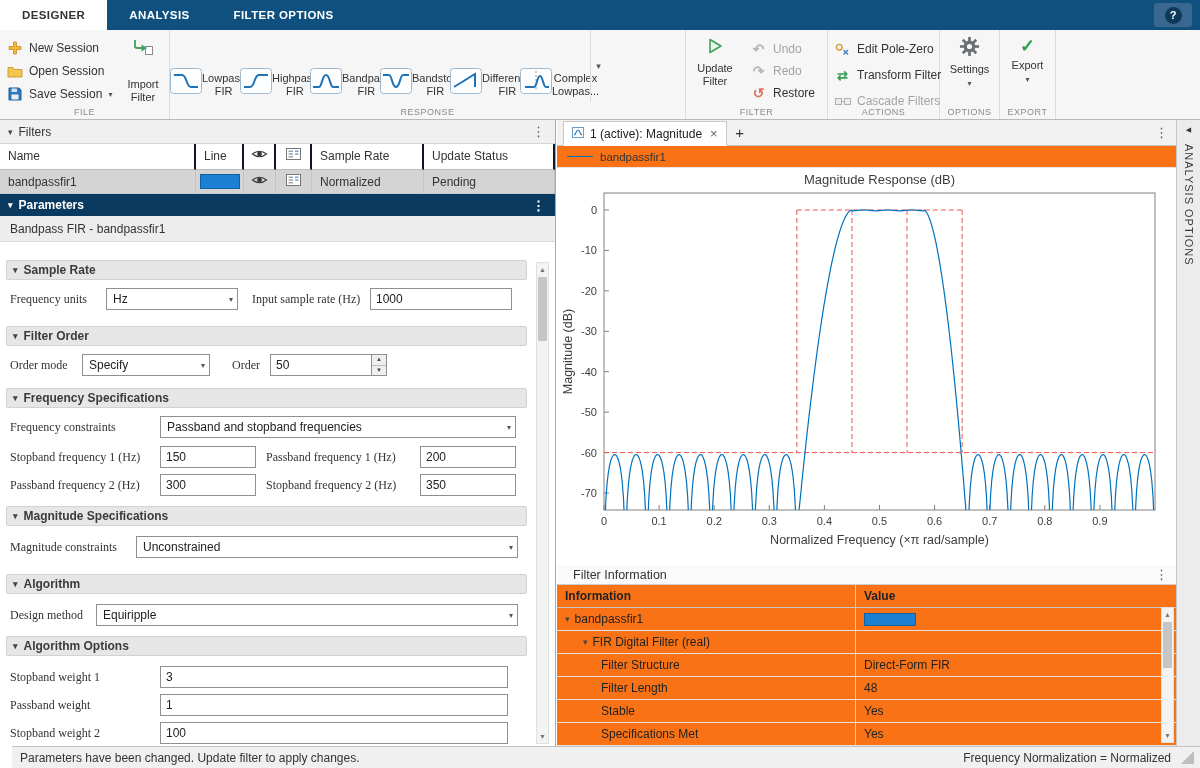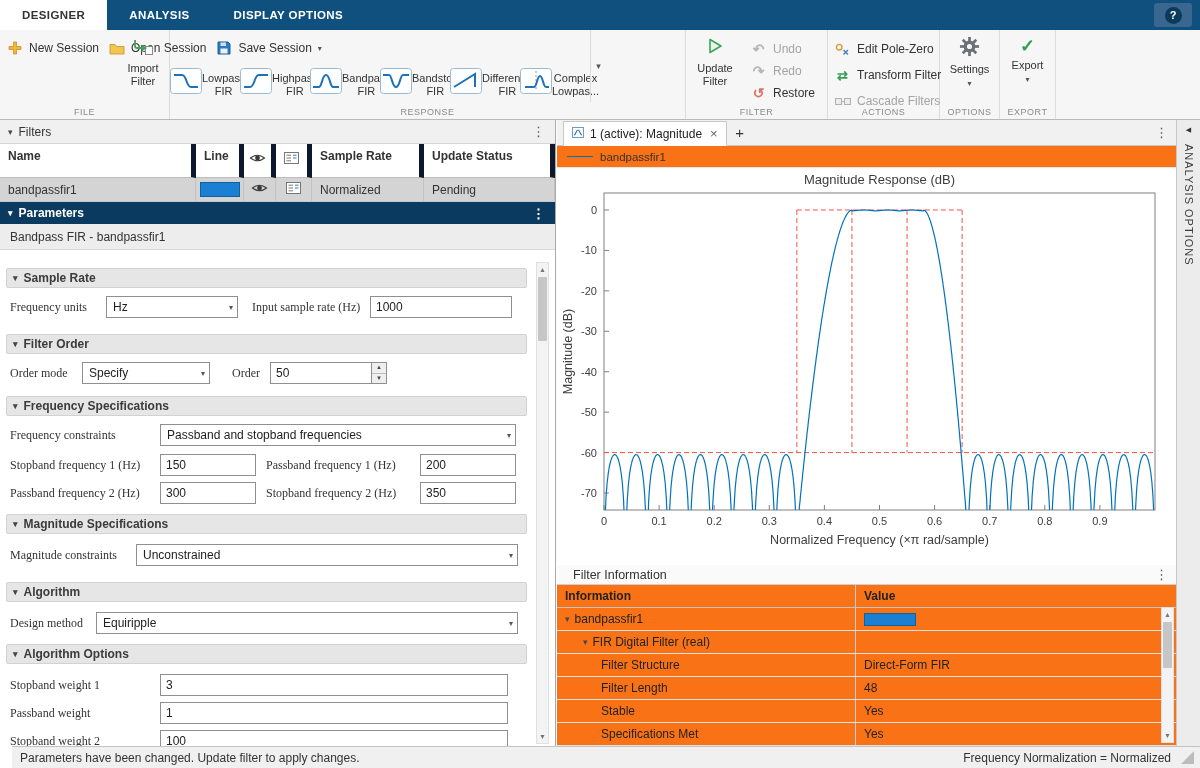--- a/index.html
+++ b/index.html
@@ -16,21 +16,21 @@
   
   .ribbon{position:absolute;top:30px;left:0;right:0;height:90px;background:#f6f6f6;border-bottom:1px solid #b9b9b9;display:flex;}
   .rsec{position:relative;border-right:1px solid #dcdcdc;height:100%;}
   .rsec-fill{flex:1;}
   .seclabel{position:absolute;bottom:2px;left:0;right:0;text-align:center;font-size:9px;color:#8b8b8b;letter-spacing:.5px;}
   .sbtn{height:20px;display:flex;align-items:center;gap:6px;padding-left:6px;font-size:12px;color:#333;white-space:nowrap;}
   .sbtn .ic{width:17px;display:flex;justify-content:center;flex:none;}
   .sbtn.disabled{color:#a4a4a4;}
   .dd{font-size:8px;color:#555;}
   .file-wrap{display:flex;}
-  .file-col{width:118px;padding-top:8px;display:flex;flex-direction:row;gap:3px;}
+  .file-col{width:118px;padding-top:8px;display:flex;flex-direction:column;gap:3px;}
   .bigbtn{display:flex;flex-direction:column;align-items:center;padding-top:6px;gap:3px;}
   .bigbtn-label{font-size:11px;line-height:13px;text-align:center;color:#333;}
   .import-btn{width:50px;margin-top:2px;justify-content:space-between;}
   .import-btn .bigbtn-label{width:42px;}
   .resp-row{display:flex;height:100%;}
   .respbtn{width:70px;display:flex;align-items:center;padding-top:16px;}
   .respbtn-label{margin-top:4px;font-size:11px;line-height:13px;text-align:center;color:#333;width:66px;}
   .resp-more{width:16px;border-left:1px solid #dcdcdc;display:flex;align-items:center;justify-content:center;font-size:9px;color:#555;height:72px;}
   .filter-wrap{display:flex;}
   .update-btn{width:58px;}
@@ -41,21 +41,21 @@
   .actions-col{display:flex;flex-direction:column;gap:6px;padding-top:9px;}
   .swap-ic{color:#3a9e57;font-size:13px;font-weight:bold;}
   .check-ic{color:#2f9e4f;font-size:18px;font-weight:bold;line-height:20px;}
 
   
   .left-panel{position:absolute;top:120px;left:0;width:556px;bottom:22px;background:#fff;border-right:1px solid #a9a9a9;overflow:hidden;}
   .panel-hdr{height:24px;background:#f0f0f0;border-bottom:1px solid #d5d5d5;display:flex;align-items:center;gap:6px;padding:0 8px;}
   .tri{font-size:9px;color:#444;}
   .kebab{margin-left:auto;color:#555;font-size:13px;padding:0 2px;}
   .ftable-hdr,.ftable-row{display:grid;grid-template-columns:196px 48px 32px 36px 112px 1fr;}
-  .ftable-hdr>div{height:34px;line-height:25px;font-weight:bold;border-right:5px solid #0f172a;border-bottom:1px solid #bcbcbc;padding-left:8px;background:#fff;}
+  .ftable-hdr>div{height:26px;line-height:25px;font-weight:normal;border-right:2px solid #0f172a;border-bottom:1px solid #bcbcbc;padding-left:8px;background:#fff;}
   .ftable-hdr>div.iconcell{padding-left:0;display:flex;align-items:center;justify-content:center;}
   .ftable-row>div{height:24px;border-right:1px solid #c3c3c3;border-bottom:1px solid #c9c9c9;background:#d4d4d4;display:flex;align-items:center;padding-left:8px;}
   .ftable-row>div.iconcell{padding-left:0;justify-content:center;}
   .swatch{width:40px;height:15px;background:#1b7fd4;border:1px solid #10629f;margin:0 auto;}
   .params-hdr{height:22px;background:#0a3a60;color:#fff;display:flex;align-items:center;gap:6px;padding:0 8px;font-weight:bold;}
   .params-hdr .tri{color:#fff;}
   .params-hdr .kebab{color:#fff;}
   .params-sub{height:26px;line-height:26px;background:#ededed;border-bottom:1px solid #d8d8d8;padding-left:10px;}
   .params-area{position:relative;height:504px;overflow:hidden;}
   .gbar{margin:0 28px 0 6px;height:20px;background:#e6e6e6;border:1px solid #d2d2d2;border-radius:2px;display:flex;align-items:center;gap:6px;padding-left:6px;font-weight:bold;color:#3b3b3b;}
@@ -112,21 +112,21 @@
   .grip{width:0;height:0;border-left:13px solid transparent;border-bottom:13px solid #bdbdbd;}
 </style>
 </head>
 <body>
 
 <div class="app">
 
   <div class="tabbar">
     <div class="tab active">DESIGNER</div>
     <div class="tab">ANALYSIS</div>
-    <div class="tab">DISPLAY OPTIONS</div>
+    <div class="tab">FILTER OPTIONS</div>
     <div class="help-wrap">
       <div class="help-circle">?</div>
     </div>
   </div>
 
   <div class="ribbon">
 
     <div class="rsec" style="width:170px">
       <div class="file-wrap">
         <div class="file-col">

